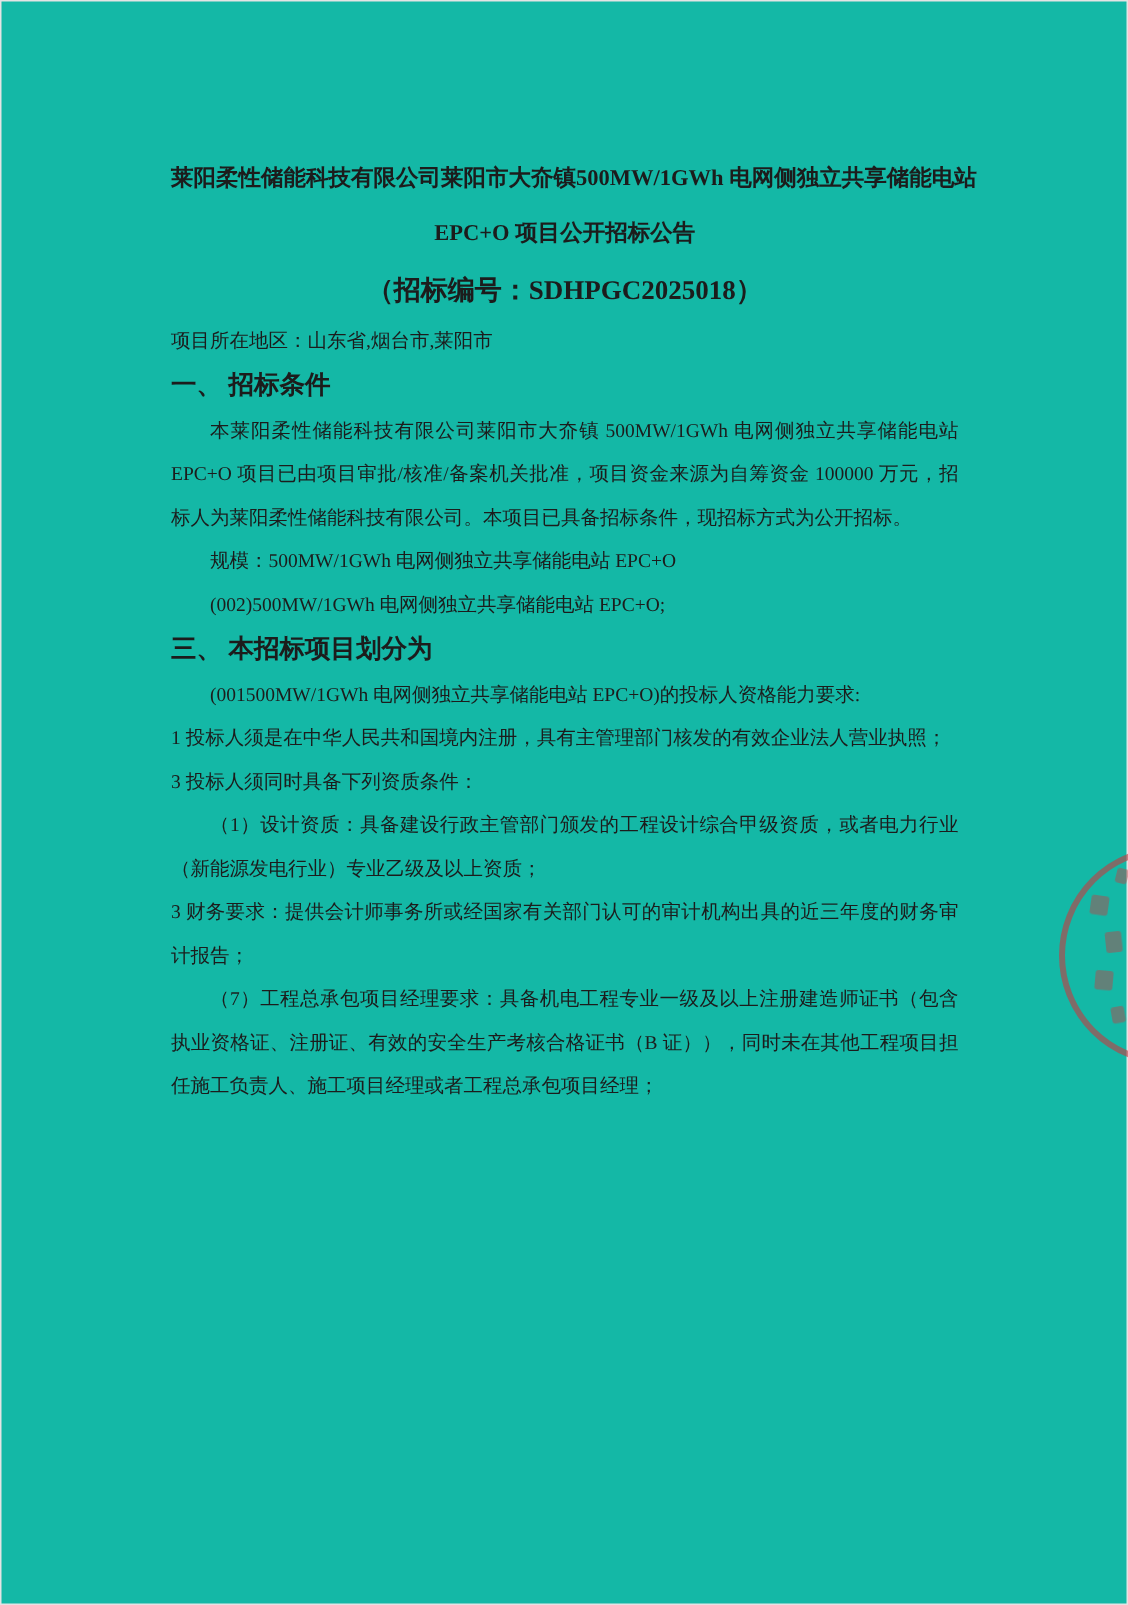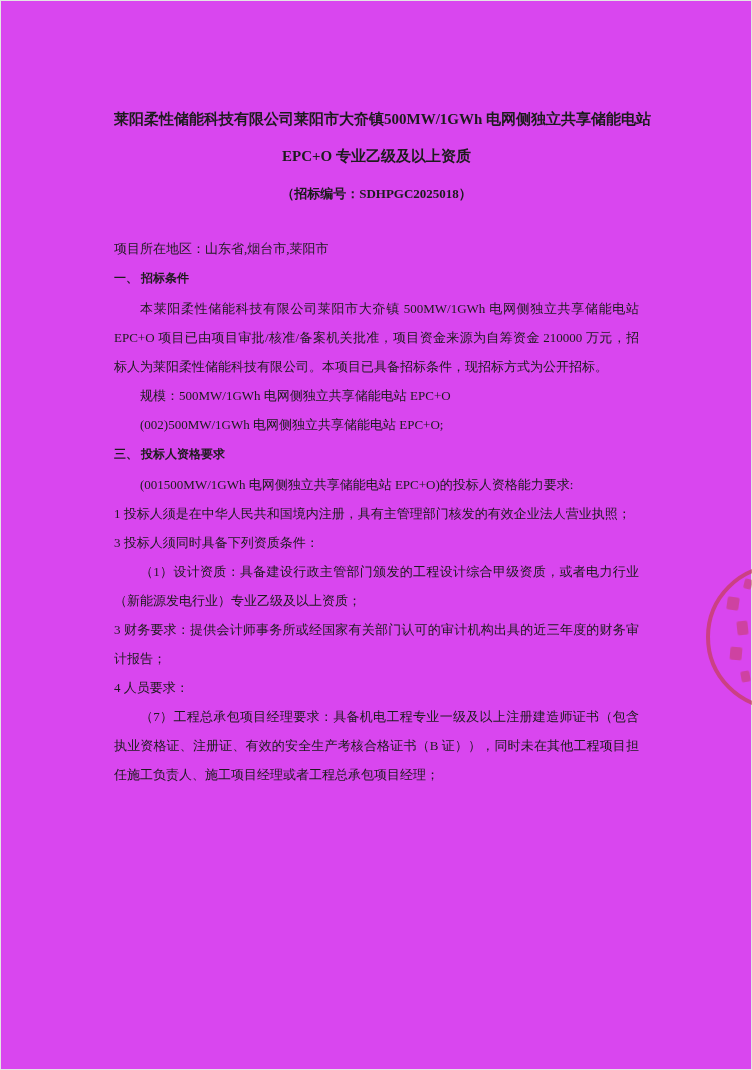--- a/index.html
+++ b/index.html
@@ -5,34 +5,34 @@
   * { margin:0; padding:0; box-sizing:border-box; }
   html,body { background:#ffffff; }
   body {
     width:752px; height:1070px;
     position:relative; overflow:hidden;
     font-family:"Liberation Serif","DejaVu Serif",serif;
     color:#1c1c1c;
   }
   .page {
     position:absolute; inset:0;
-    background:#d946ef;
+    background:#14b8a6;
     border:1px solid #e4e4e4;
   }
   .doc { padding:100px 112px 0 113px; }
 
   .title { text-align:center; font-weight:bold; font-size:15px; line-height:37px; }
   .title .tline { display:block; white-space:nowrap; }
-  .tender-no { text-align:center; font-weight:bold; font-size:13px; line-height:37px; white-space:nowrap; }
+  .tender-no { text-align:center; font-weight:bold; font-size:18px; line-height:37px; white-space:nowrap; }
 
-  .body-text { margin-top:22px; font-size:13px; line-height:29px; }
+  .body-text { font-size:13px; line-height:29px; }
   .body-text p { text-align:justify; text-justify:inter-character; }
   .indent { text-indent:2em; }
   .noindent { text-indent:0; }
-  .sec-heading { font-size:12px; font-weight:bold; line-height:31px; text-align:left; }
+  .sec-heading { font-size:17px; font-weight:bold; line-height:31px; text-align:left; }
   .lbl-bold { font-weight:normal; }
 
   
   .seal { position:absolute; top:558px; left:696px; width:56px; height:156px; overflow:hidden; pointer-events:none; }
   .seal-ring {
     position:absolute; left:9px; top:5px;
     width:146px; height:146px; border-radius:50%;
     border:4px solid rgba(193,62,66,0.62);
   }
   .seal-mark { position:absolute; background:rgba(193,62,66,0.45); border-radius:2px; filter:blur(0.4px); }
@@ -43,41 +43,40 @@
   .seal-mark.m5 { left:47px; top:20px;  width:8px;  height:10px; transform:rotate(14deg); }
 </style>
 </head>
 <body>
 
 <div class="page">
   <div class="doc">
 
     <h1 class="title">
       <span class="tline">莱阳柔性储能科技有限公司莱阳市大夼镇500MW/1GWh 电网侧独立共享储能电站</span>
-      <span class="tline">EPC+O 专业乙级及以上资质</span>
+      <span class="tline">EPC+O 项目公开招标公告</span>
     </h1>
     <div class="tender-no">（招标编号：SDHPGC2025018）</div>
 
     <div class="body-text">
 
       <p class="noindent">项目所在地区：山东省,烟台市,莱阳市</p>
 
       <h2 class="sec-heading">一、 招标条件</h2>
-      <p class="indent">本莱阳柔性储能科技有限公司莱阳市大夼镇 500MW/1GWh 电网侧独立共享储能电站 EPC+O 项目已由项目审批/核准/备案机关批准，项目资金来源为自筹资金 210000 万元，招标人为莱阳柔性储能科技有限公司。本项目已具备招标条件，现招标方式为公开招标。</p>
+      <p class="indent">本莱阳柔性储能科技有限公司莱阳市大夼镇 500MW/1GWh 电网侧独立共享储能电站 EPC+O 项目已由项目审批/核准/备案机关批准，项目资金来源为自筹资金 100000 万元，招标人为莱阳柔性储能科技有限公司。本项目已具备招标条件，现招标方式为公开招标。</p>
 
       <p class="indent"><span class="lbl-bold">规模：</span><span>500MW/1GWh 电网侧独立共享储能电站 EPC+O</span></p>
       <p class="indent">(002)500MW/1GWh 电网侧独立共享储能电站 EPC+O;</p>
 
-      <h2 class="sec-heading">三、 投标人资格要求</h2>
+      <h2 class="sec-heading">三、 本招标项目划分为</h2>
       <p class="indent">(001500MW/1GWh 电网侧独立共享储能电站 EPC+O)的投标人资格能力要求:</p>
       <p class="noindent">1 投标人须是在中华人民共和国境内注册，具有主管理部门核发的有效企业法人营业执照；</p>
       <p class="noindent">3 投标人须同时具备下列资质条件：</p>
       <p class="indent">（1）设计资质：具备建设行政主管部门颁发的工程设计综合甲级资质，或者电力行业（新能源发电行业）专业乙级及以上资质；</p>
       <p class="noindent">3 财务要求：提供会计师事务所或经国家有关部门认可的审计机构出具的近三年度的财务审计报告；</p>
-      <p class="noindent">4 人员要求：</p>
       <p class="indent">（7）工程总承包项目经理要求：具备机电工程专业一级及以上注册建造师证书（包含执业资格证、注册证、有效的安全生产考核合格证书（B 证）），同时未在其他工程项目担任施工负责人、施工项目经理或者工程总承包项目经理；</p>
 
     </div>
   </div>
 
   <div class="seal">
     <div class="seal-ring"></div>
     <div class="seal-mark m1"></div>
     <div class="seal-mark m2"></div>
     <div class="seal-mark m3"></div>

